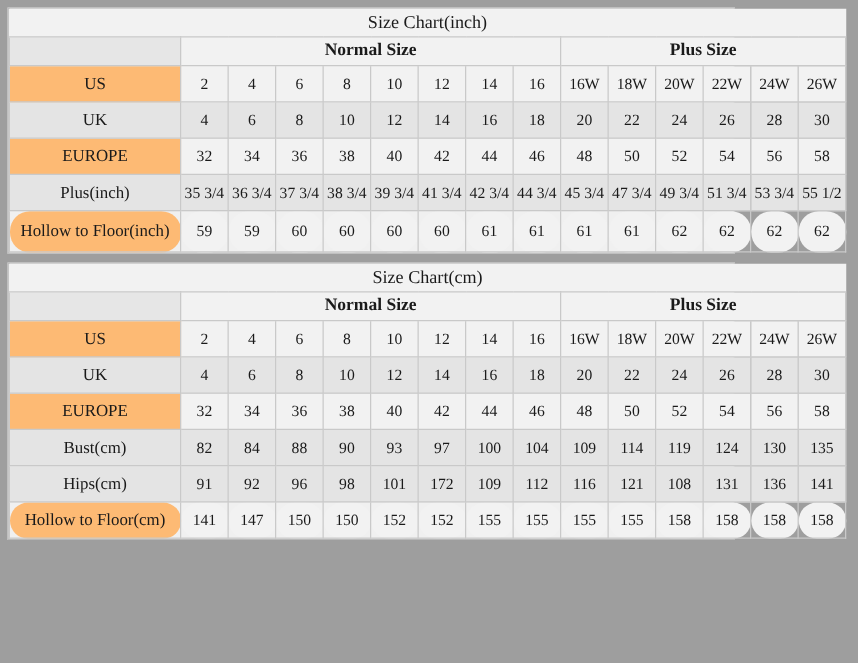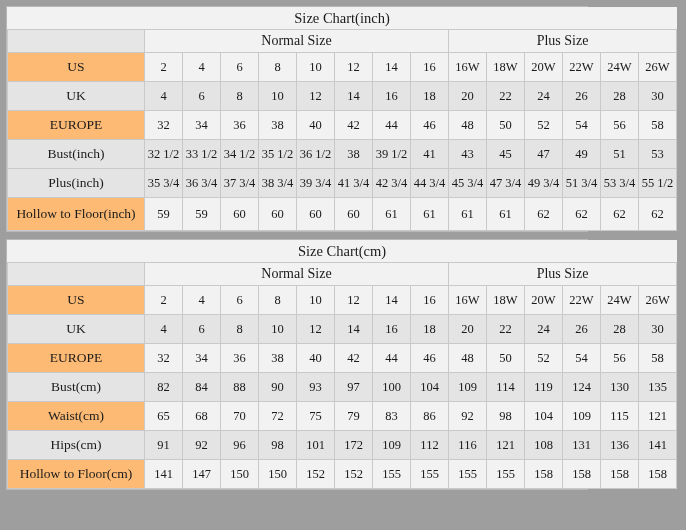--- a/index.html
+++ b/index.html
@@ -45,37 +45,38 @@
     font-size: 14.5px;
     height: 22px;
     background: #f2f2f2;
     border-left: none;
     border-right: none;
     border-top: none;
   }
   .group-row td {
     font-size: 14px;
     height: 22px;
+    font-weight: bold;
   }
   .group-row td.blank {
     background: #e6e6e6;
   }
   .row-label {
     font-size: 13.5px;
     background: #fdba74;
   }
   .alt td {
     background: #e4e4e4;
   }
   .alt td.row-label {
     background: #e4e4e4;
     text-align: center;
   }
   tr.body-row td { height: 28px; }
-  tr.body-row.tall td { height: 32px; }
+  tr.body-row.tall td { height: 32px; border-radius: 16px; }
   .firstcol { width: 137px; }
   .datacol { width: 38px; }
   .cm-chart tr.body-row td { height: 28px; }
 </style>
 </head>
 <body>
 
 <div class="page">
 
   <div class="chart inch-chart">
@@ -154,37 +155,20 @@
           <td>44</td>
           <td>46</td>
           <td>48</td>
           <td>50</td>
           <td>52</td>
           <td>54</td>
           <td>56</td>
           <td>58</td>
         </tr>
 
-        <tr class="body-row alt">
-          <td class="row-label">Bust(inch)</td>
-          <td>32 1/2</td>
-          <td>33 1/2</td>
-          <td>34 1/2</td>
-          <td>35 1/2</td>
-          <td>36 1/2</td>
-          <td>38</td>
-          <td>39 1/2</td>
-          <td>41</td>
-          <td>43</td>
-          <td>45</td>
-          <td>47</td>
-          <td>49</td>
-          <td>51</td>
-          <td>53</td>
-        </tr>
 
 
         <tr class="body-row alt">
           <td class="row-label">Plus(inch)</td>
           <td>35 3/4</td>
           <td>36 3/4</td>
           <td>37 3/4</td>
           <td>38 3/4</td>
           <td>39 3/4</td>
           <td>41 3/4</td>
@@ -313,37 +297,20 @@
           <td>100</td>
           <td>104</td>
           <td>109</td>
           <td>114</td>
           <td>119</td>
           <td>124</td>
           <td>130</td>
           <td>135</td>
         </tr>
 
-        <tr class="body-row">
-          <td class="row-label">Waist(cm)</td>
-          <td>65</td>
-          <td>68</td>
-          <td>70</td>
-          <td>72</td>
-          <td>75</td>
-          <td>79</td>
-          <td>83</td>
-          <td>86</td>
-          <td>92</td>
-          <td>98</td>
-          <td>104</td>
-          <td>109</td>
-          <td>115</td>
-          <td>121</td>
-        </tr>
 
         <tr class="body-row alt">
           <td class="row-label">Hips(cm)</td>
           <td>91</td>
           <td>92</td>
           <td>96</td>
           <td>98</td>
           <td>101</td>
           <td>172</td>
           <td>109</td>

